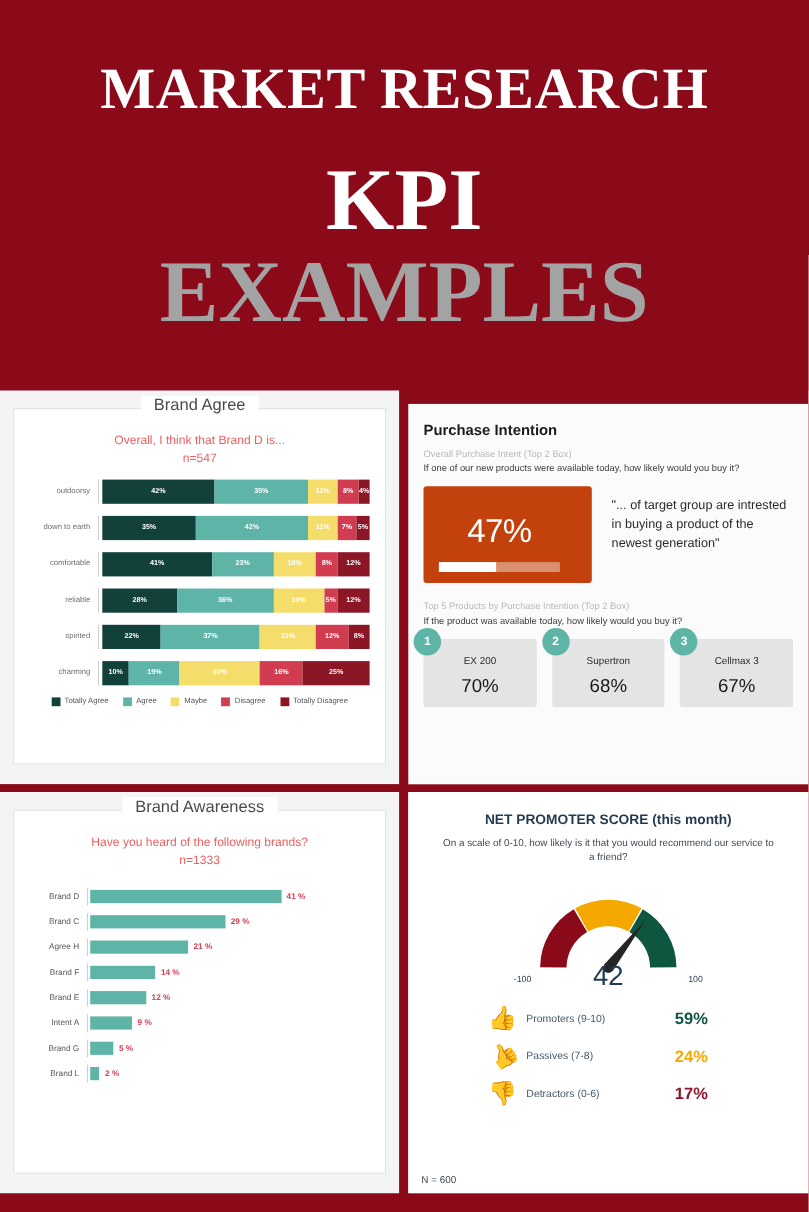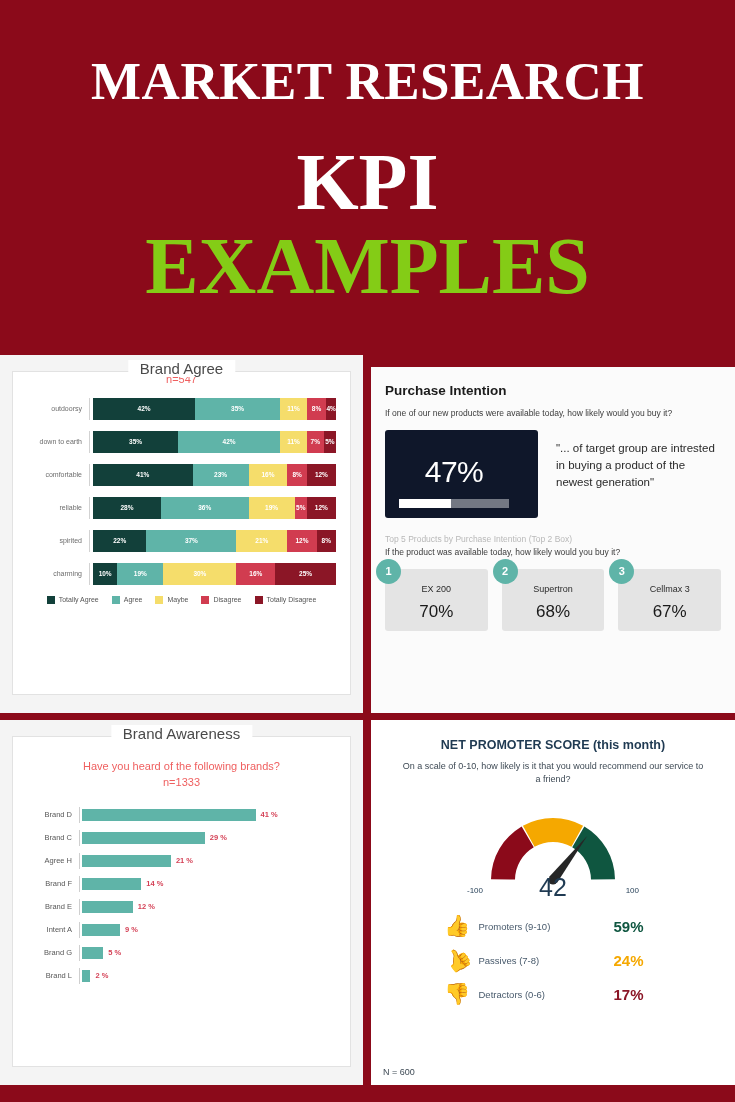--- a/index.html
+++ b/index.html
@@ -26,21 +26,21 @@
     line-height: 1.0; text-align: center;
     margin-bottom: 36px;
   }
   .hd-line2 {
     font-family: "Liberation Serif", serif;
     font-weight: bold; color: #ffffff;
     font-size: 80px; line-height: 0.96; text-align: center;
   }
   .hd-line3 {
     font-family: "Liberation Serif", serif;
-    font-weight: bold; color: #84cc16;
+    font-weight: bold; color: #a3a3a3;
     font-size: 80px; line-height: 1.0; text-align: center;
     margin-top: 6px;
   }
 
   
   .grid { position: absolute; left: 0; top: 355px; width: 735px; height: 730px; }
   .quad { position: absolute; background: #f4f4f4; overflow: hidden; }
   .q-tl { left: 0;   top: 0;   width: 363px; height: 358px; }
   .q-tr { left: 371px; top: 12px; width: 364px; height: 358px; }
   .q-bl { left: 0;   top: 365px; width: 363px; height: 365px; }
@@ -86,21 +86,21 @@
   .ba-bar { height: 12px; background: #5fb4a8; }
   .ba-val { font-size: 7.5px; color: #d43f54; font-weight: bold; margin-left: 5px; white-space: nowrap; }
 
   
   .pi { padding: 16px 14px 10px 14px; height: 100%; background: #fbfbfb; }
   .pi-title { font-size: 13.5px; color: #1b1b1b; font-weight: bold; margin-bottom: 9px; }
   .pi-sechead { font-size: 8.5px; color: #b9b9b9; margin-bottom: 2px; }
   .pi-qtext { font-size: 8.5px; color: #3b3b3b; line-height: 1.5; margin-bottom: 10px; }
   .pi-row { display: flex; align-items: flex-start; gap: 18px; }
   .pi-bigbox {
-    width: 153px; height: 88px; background: #0f172a; border-radius: 3px;
+    width: 153px; height: 88px; background: #c2410c; border-radius: 3px;
     display: flex; flex-direction: column; justify-content: flex-end;
     padding: 0 15px 10px 0; position: relative;
   }
   .pi-bigval { font-size: 30px; color: #ffffff; text-align: center; margin-bottom: 10px; letter-spacing: -0.5px; }
   .pi-prog { height: 9px; margin: 0 14px; background: rgba(255,255,255,0.42); }
   .pi-prog-fill { height: 9px; background: #ffffff; }
   .pi-quote { flex: 1; font-size: 11.5px; color: #2a2a2a; line-height: 1.5; padding-top: 10px; }
   .pi-sec2 { margin-top: 16px; }
   .pi-cards { display: flex; gap: 14px; margin-top: 10px; position: relative; }
   .pi-card { flex: 1; background: #e4e4e4; border-radius: 3px; height: 62px;
@@ -138,20 +138,21 @@
     <div class="hd-line1">MARKET RESEARCH</div>
     <div class="hd-line2">KPI</div>
     <div class="hd-line3">EXAMPLES</div>
   </div>
 
   <div class="grid">
 
     <div class="quad q-tl">
       <div class="card">
         <div class="card-title">Brand Agree</div>
+        <div class="sub-q">Overall, I think that Brand D is...</div>
         <div class="sub-n">n=547</div>
         <div class="bi-plot" id="bi-plot">
             <div class="bi-row">
               <div class="bi-label">outdoorsy</div>
               <div class="bi-axis"></div>
               <div class="bi-bars">
                 <div class="bi-seg" style="width: 42%; background: rgb(18, 64, 58);">42%</div>
                 <div class="bi-seg" style="width: 35%; background: rgb(95, 180, 168);">35%</div>
                 <div class="bi-seg" style="width: 11%; background: rgb(245, 221, 107);">11%</div>
                 <div class="bi-seg" style="width: 8%; background: rgb(209, 60, 80);">8%</div>
@@ -235,20 +236,21 @@
               <span class="bi-swatch" style="background: rgb(139, 22, 38);"></span>
               <span>Totally Disagree</span>
             </div>
           </div>
       </div>
     </div>
 
     <div class="quad q-tr">
       <div class="pi">
         <div class="pi-title">Purchase Intention</div>
+        <div class="pi-sechead">Overall Purchase Intent (Top 2 Box)</div>
         <div class="pi-qtext">If one of our new products were available today, how likely would you buy it?</div>
 
         <div class="pi-row">
           <div class="pi-bigbox">
             <div class="pi-bigval">47%</div>
             <div class="pi-prog">
               <div class="pi-prog-fill" id="pi-fill" style="width: 47%;"></div>
             </div>
           </div>
           <div class="pi-quote">"... of target group are intrested in buying a product of the newest generation"</div>

